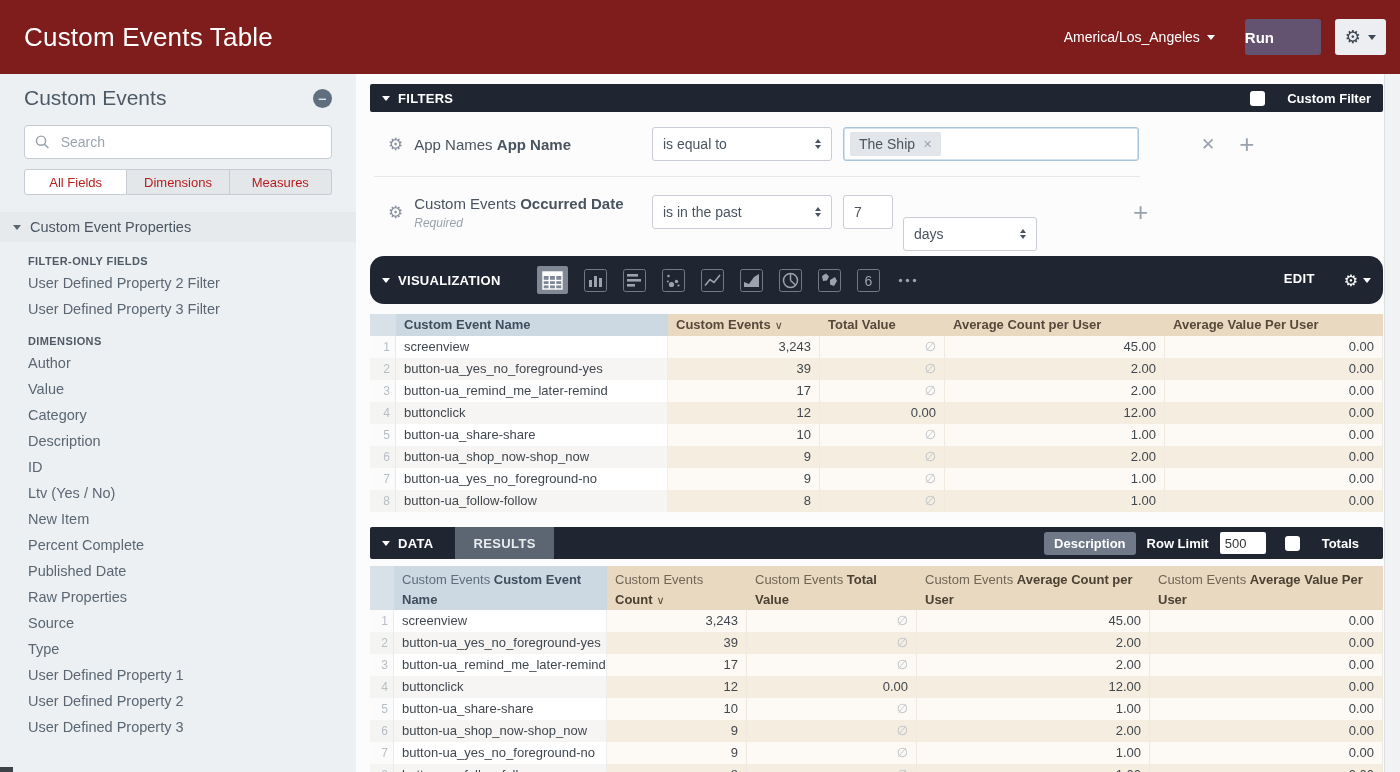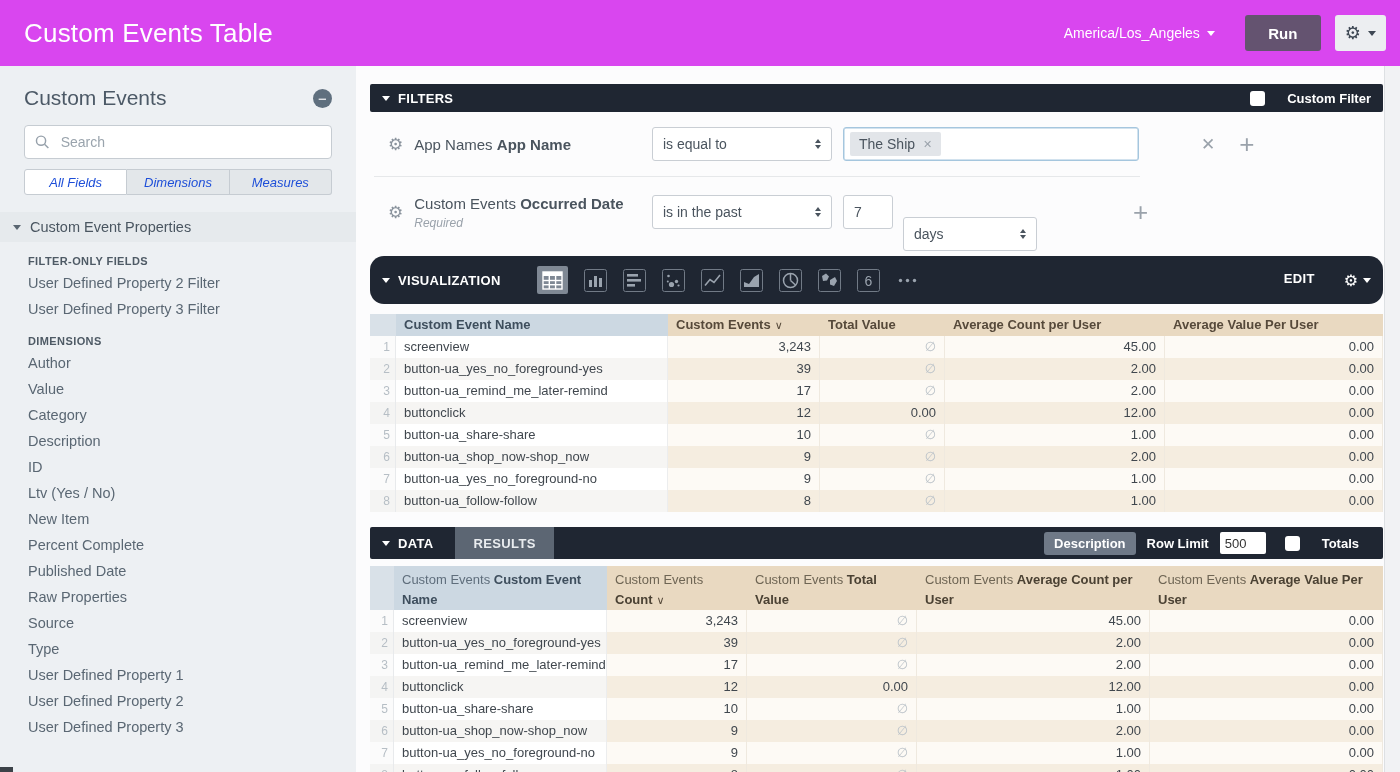--- a/index.html
+++ b/index.html
@@ -1,39 +1,39 @@
 <!DOCTYPE html>
 <html><head>
 <meta charset="utf-8">
 <style>
   * { box-sizing: border-box; }
   html,body { margin:0; padding:0; }
   body { font-family:"Liberation Sans", sans-serif; background:#e7e9ec; }
   .app { position:relative; width:1400px; height:772px; overflow:hidden; background:#FCFCFD; }
 
   
-  .topbar { position:absolute; top:0; left:0; right:0; height:66px; background:#d946ef; display:flex; align-items:center; z-index:5; }
+  .topbar { position:absolute; top:0; left:0; right:0; height:74px; background:#7f1d1d; display:flex; align-items:center; z-index:5; }
   .topbar-title { color:#FFFFFF; font-size:26px; font-weight:400; margin-left:24px; white-space:nowrap; letter-spacing:.2px; }
   .topbar-spacer { flex:1; }
   .tz { color:#FFFFFF; font-size:14px; display:flex; align-items:center; gap:7px; margin-right:30px; cursor:pointer; }
   .caret { width:0; height:0; border-left:4px solid transparent; border-right:4px solid transparent; border-top:5px solid currentColor; display:inline-block; }
-  .run-btn { background:#645370; color:#fff; font-weight:bold; font-size:15px; width:76px; height:36px; border-radius:3px; display:flex; align-items:center; justify-content:center; margin-right:14px; cursor:pointer; }
+  .run-btn { background:#645370; color:#fff; font-weight:bold; font-size:15px; width:76px; height:36px; border-radius:3px; display:flex; align-items:center; margin-right:14px; cursor:pointer; }
   .gear-btn { background:#ECEEF1; height:36px; border-radius:3px; display:flex; align-items:center; gap:7px; padding:0 10px; margin-right:14px; color:#3E4854; cursor:pointer; }
   .gear-glyph { font-size:18px; line-height:1; }
 
   
   .sidebar { position:absolute; top:66px; left:0; width:356px; bottom:0; background:#EDF0F3; overflow:hidden; }
   .sidebar-head { display:flex; align-items:center; justify-content:space-between; padding:20px 24px 0 24px; }
   .sidebar-title { font-size:21px; color:#4C5966; }
   .minus-circle { width:19px; height:19px; border-radius:50%; background:#5F6F7E; color:#fff; display:flex; align-items:center; justify-content:center; font-size:15px; line-height:1; cursor:pointer; }
   .search-box { margin:15px 24px 0 24px; background:#fff; border:1px solid #C6CCD2; border-radius:4px; height:34px; display:flex; align-items:center; gap:9px; padding:0 10px; }
   .search-box input { border:none; outline:none; background:transparent; font-size:14px; color:#4A5560; width:100%; font-family:inherit; }
   .search-box input::placeholder { color:#9AA4AD; }
   .tabs { margin:10px 24px 0 24px; display:flex; }
-  .tab { flex:1; height:26px; display:flex; align-items:center; justify-content:center; font-size:13px; color:#1d4ed8; background:#E3E7EA; border:1px solid #C6CCD2; border-left:none; cursor:pointer; white-space:nowrap;font-style:italic; }
+  .tab { flex:1; height:26px; display:flex; align-items:center; justify-content:center; font-size:13px; color:#b91c1c; background:#E3E7EA; border:1px solid #C6CCD2; border-left:none; cursor:pointer; white-space:nowrap; }
   .tab:first-child { border-left:1px solid #C6CCD2; border-radius:3px 0 0 3px; }
   .tab:last-child { border-radius:0 3px 3px 0; }
   .tab.active { background:#FFFFFF; }
   .group-header { margin-top:17px; background:#E6EAED; height:30px; display:flex; align-items:center; gap:9px; padding-left:13px; font-size:14.5px; color:#4A5661; cursor:pointer; }
   .small-tri { width:0; height:0; border-left:4px solid transparent; border-right:4px solid transparent; border-top:5px solid #5A6671; }
   .field-section-label { font-size:11px; font-weight:bold; color:#4E5A65; letter-spacing:.4px; margin:13px 0 3px 28px; }
   .field-item { font-size:14.5px; color:#5A6773; padding-left:28px; height:26px; line-height:26px; white-space:nowrap; cursor:pointer; }
   .sidebar-corner { position:absolute; left:0; bottom:0; width:13px; height:5px; background:#3C4248; }
 
   

